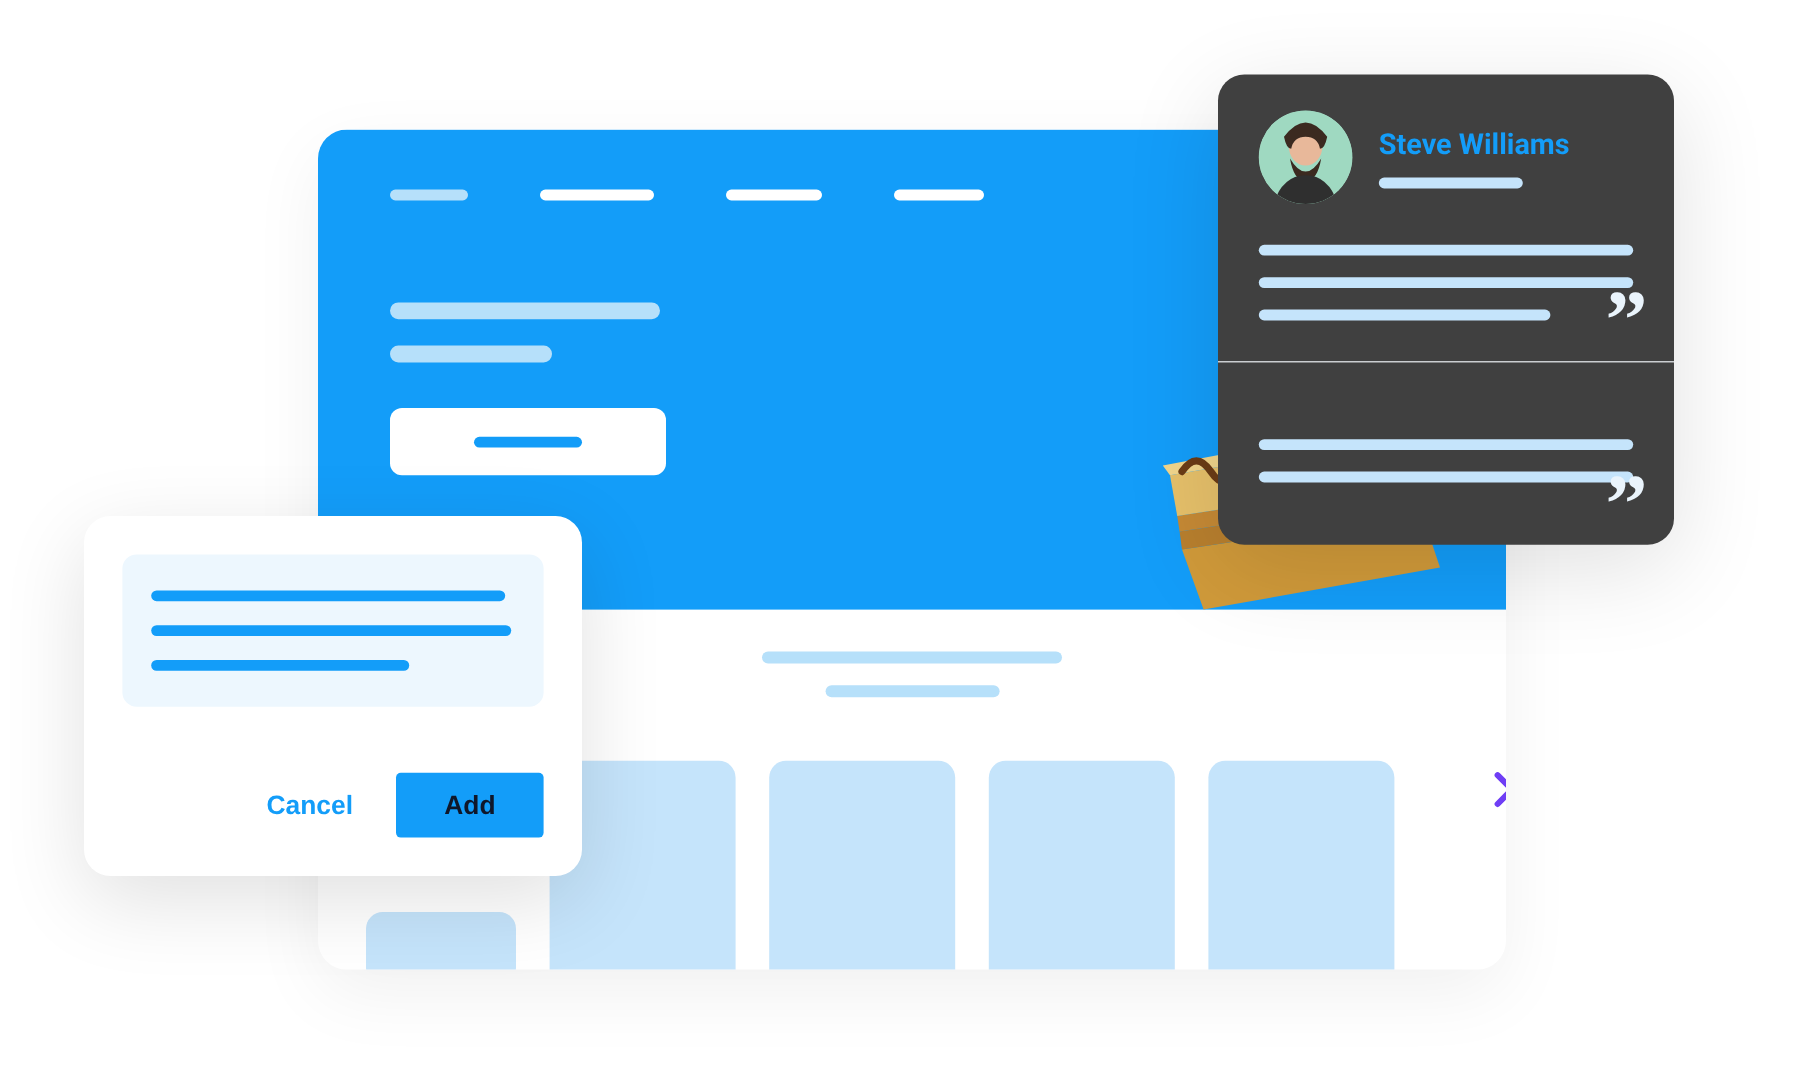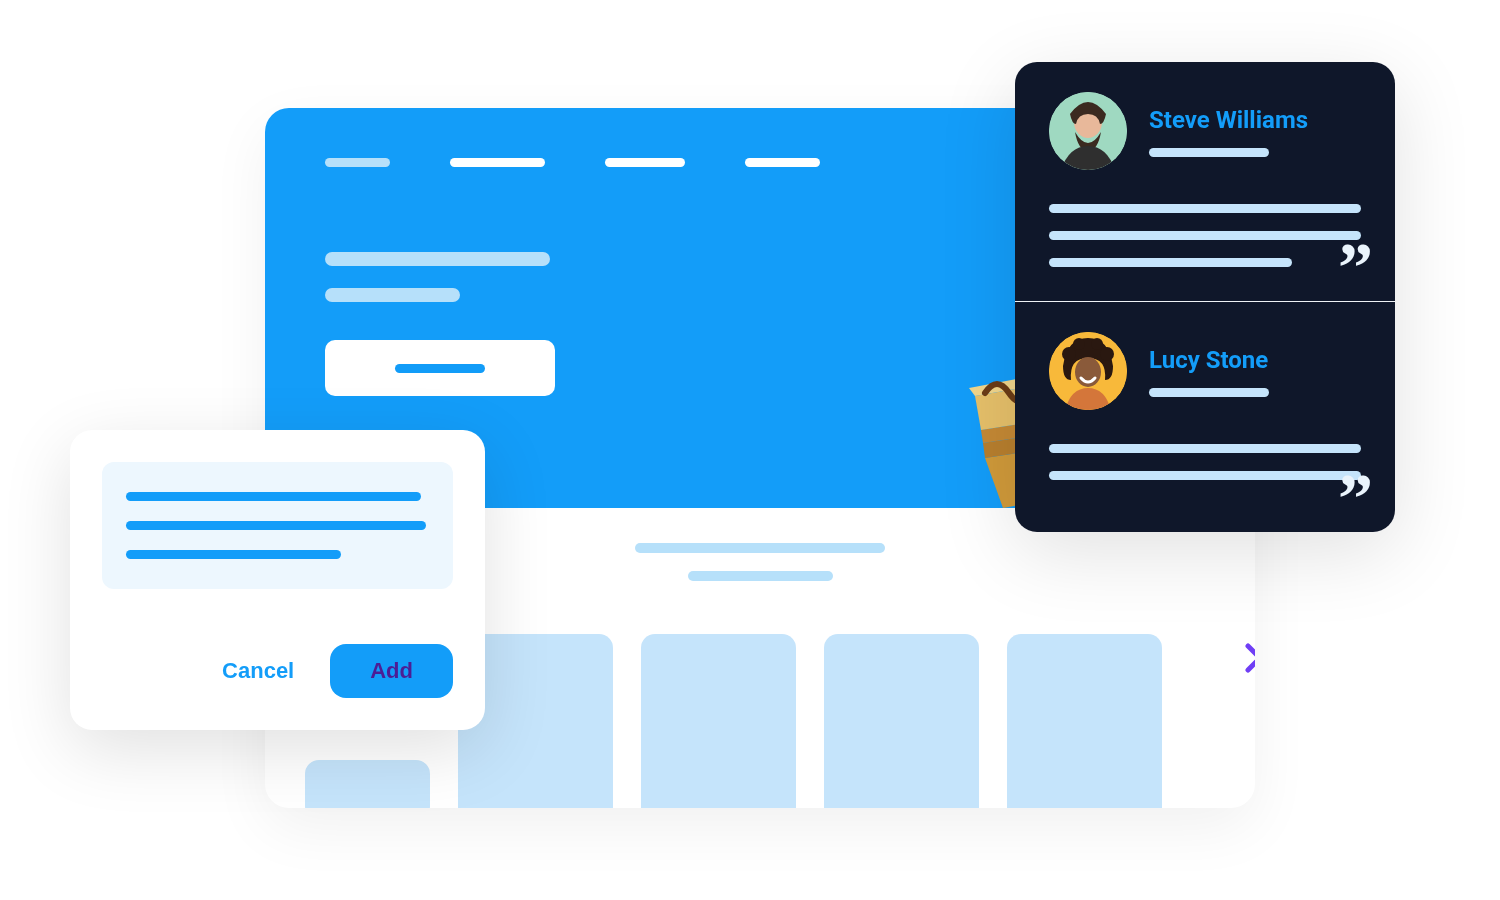--- a/index.html
+++ b/index.html
@@ -134,36 +134,36 @@
     color: #139df9;
     font-size: 22px;
     font-weight: 600;
     padding: 14px 22px;
     cursor: pointer;
     background: none;
     border: none;
   }
   .btn-add {
     background: #139df9;
-    color: #4c1d95;
+    color: #0f172a;
     font-size: 22px;
     font-weight: 700;
     padding: 14px 40px;
-    border-radius: 16px;
+    border-radius: 4px;
     cursor: pointer;
     border: none;
   }
 
   
   .testimonials {
     position: absolute;
     right: 105px;
     top: 62px;
     width: 380px;
-    background: #0f172a;
+    background: #404040;
     border-radius: 22px;
     box-shadow: 0 20px 80px rgba(0,0,0,0.12);
     overflow: hidden;
   }
   .t-item { padding: 30px 34px 34px 34px; position: relative; }
   .t-item + .t-item { border-top: 1px solid #eef2f5; }
   .t-head { display: flex; gap: 22px; align-items: center; }
   .avatar {
     width: 78px;
     height: 78px;
@@ -287,38 +287,19 @@
     </div>
     <div class="t-body">
       <div class="t-line full"></div>
       <div class="t-line full"></div>
       <div class="t-line mid"></div>
     </div>
     <div class="quote-mark">”</div>
   </div>
 
   <div class="t-item">
-    <div class="t-head">
-      <div class="avatar" style="background:#f8b93a">
-        <svg viewBox="0 0 78 78" width="78" height="78">
-          <circle cx="39" cy="39" r="39" fill="#f8b93a"></circle>
-          <path d="M14 34 q4 -28 25 -28 q21 0 25 28 q0 14 -8 14 q2 -22 -17 -22 q-19 0 -17 22 q-8 0 -8 -14 Z" fill="#2a1810"></path>
-          <circle cx="20" cy="22" r="7" fill="#2a1810"></circle>
-          <circle cx="58" cy="22" r="7" fill="#2a1810"></circle>
-          <circle cx="30" cy="12" r="6" fill="#2a1810"></circle>
-          <circle cx="48" cy="12" r="6" fill="#2a1810"></circle>
-          <ellipse cx="39" cy="40" rx="13" ry="15" fill="#8a5a3a"></ellipse>
-          <path d="M32 46 q7 8 14 0" stroke="#fff" stroke-width="3" fill="none" stroke-linecap="round"></path>
-          <path d="M16 78 q6 -22 23 -22 q17 0 23 22 Z" fill="#d4763a"></path>
-        </svg>
-      </div>
-      <div>
-        <div class="t-name">Lucy Stone</div>
-        <div class="t-sub"></div>
-      </div>
-    </div>
     <div class="t-body">
       <div class="t-line full"></div>
       <div class="t-line full"></div>
     </div>
     <div class="quote-mark">”</div>
   </div>
 </div>
 
 </body></html>

